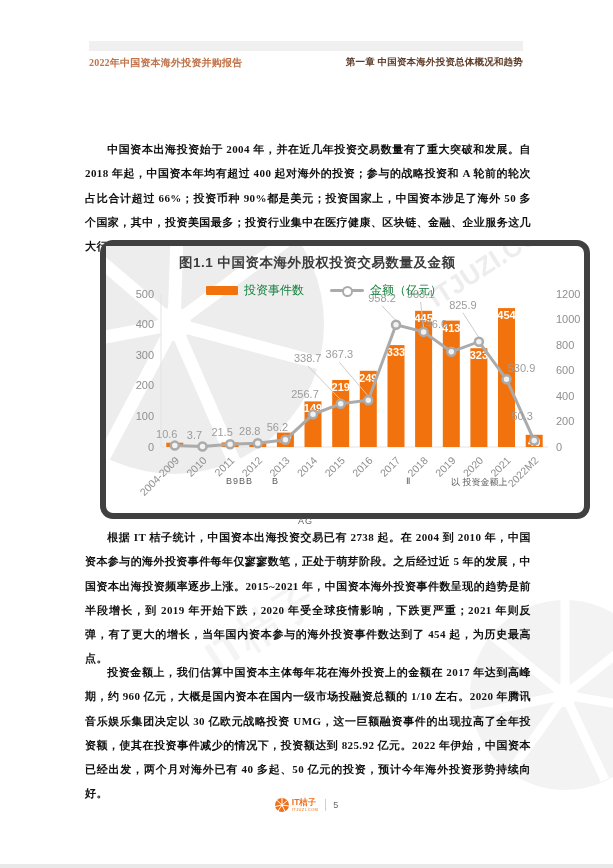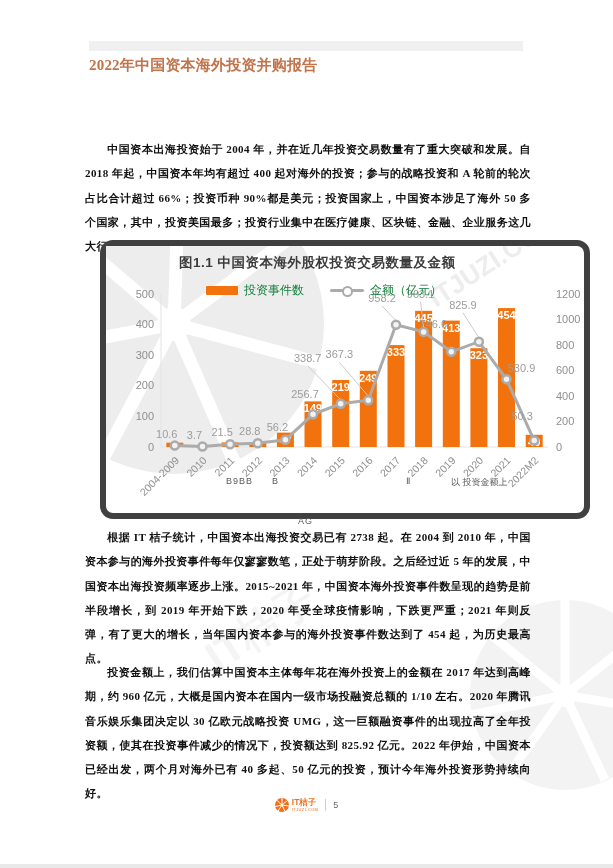--- a/index.html
+++ b/index.html
@@ -1,20 +1,20 @@
 <!DOCTYPE html>
 <html><head>
 <meta charset="utf-8">
 <style>
   html,body{margin:0;padding:0;background:#ffffff;}
   #page{position:relative;width:613px;height:868px;background:#ffffff;overflow:hidden;
         font-family:"Liberation Serif", serif;color:#1d1d1d;}
   .hdr-band{position:absolute;left:89px;top:41px;width:434px;height:10px;background:#f0f0f0;}
   .hdr-row{position:absolute;left:89px;top:56px;width:434px;display:flex;justify-content:space-between;}
-  .hdr-left{font-size:15px;font-weight:bold;color:#c1734a;letter-spacing:.2px;text-align:center;}
+  .hdr-left{font-size:10px;font-weight:bold;color:#c1734a;letter-spacing:.2px;text-align:center;}
   .hdr-right{font-size:9.5px;font-weight:bold;color:#5f3c28;letter-spacing:.2px;}
   .para{position:absolute;left:85px;width:446px;font-size:11px;font-weight:bold;
         line-height:24.3px;text-align:justify;letter-spacing:.4px;color:#111;}
   .para .ind{display:inline-block;width:22px;}
   #p1{top:126px;} #p2{top:509px;margin-top:16px;} #p3{top:649px;}
   .chart-card{position:absolute;left:100px;top:240px;width:478px;height:267px;background:#fff;
               border:6px solid #404040;border-radius:13px;}
   .fig-title{position:absolute;left:73px;top:8px;font-family:"Liberation Sans",sans-serif;
              font-size:13.5px;font-weight:bold;color:#3c3c3c;z-index:2;letter-spacing:.5px;}
   .legend{position:absolute;left:100px;top:36px;display:flex;gap:26px;align-items:center;z-index:2;
@@ -41,20 +41,21 @@
   .bottom-strip{position:absolute;left:0;bottom:0;width:613px;height:4px;background:#e9e9e9;}
 </style>
 </head>
 <body>
 
 <div id="page">
 
   <div class="hdr-band"></div>
   <div class="hdr-row">
     <span class="hdr-left">2022年中国资本海外投资并购报告</span>
+    <span class="hdr-right">第一章  中国资本海外投资总体概况和趋势</span>
   </div>
 
   <div class="wm-text" style="left:200px;top:600px;font-size:42px;transform:rotate(-33deg);color:#f4f4f4;">IT桔子</div>
   <svg style="position:absolute;left:455px;top:590px;z-index:0;" width="158" height="210" viewBox="0 0 158 210">
     <g>
       <circle cx="110" cy="105" r="95" fill="#f3f3f3"></circle>
       <g stroke="#ffffff" stroke-width="9">
         <line x1="110" y1="105" x2="203" y2="121"></line>
         <line x1="110" y1="105" x2="150" y2="190"></line>
         <line x1="110" y1="105" x2="55" y2="182"></line>

